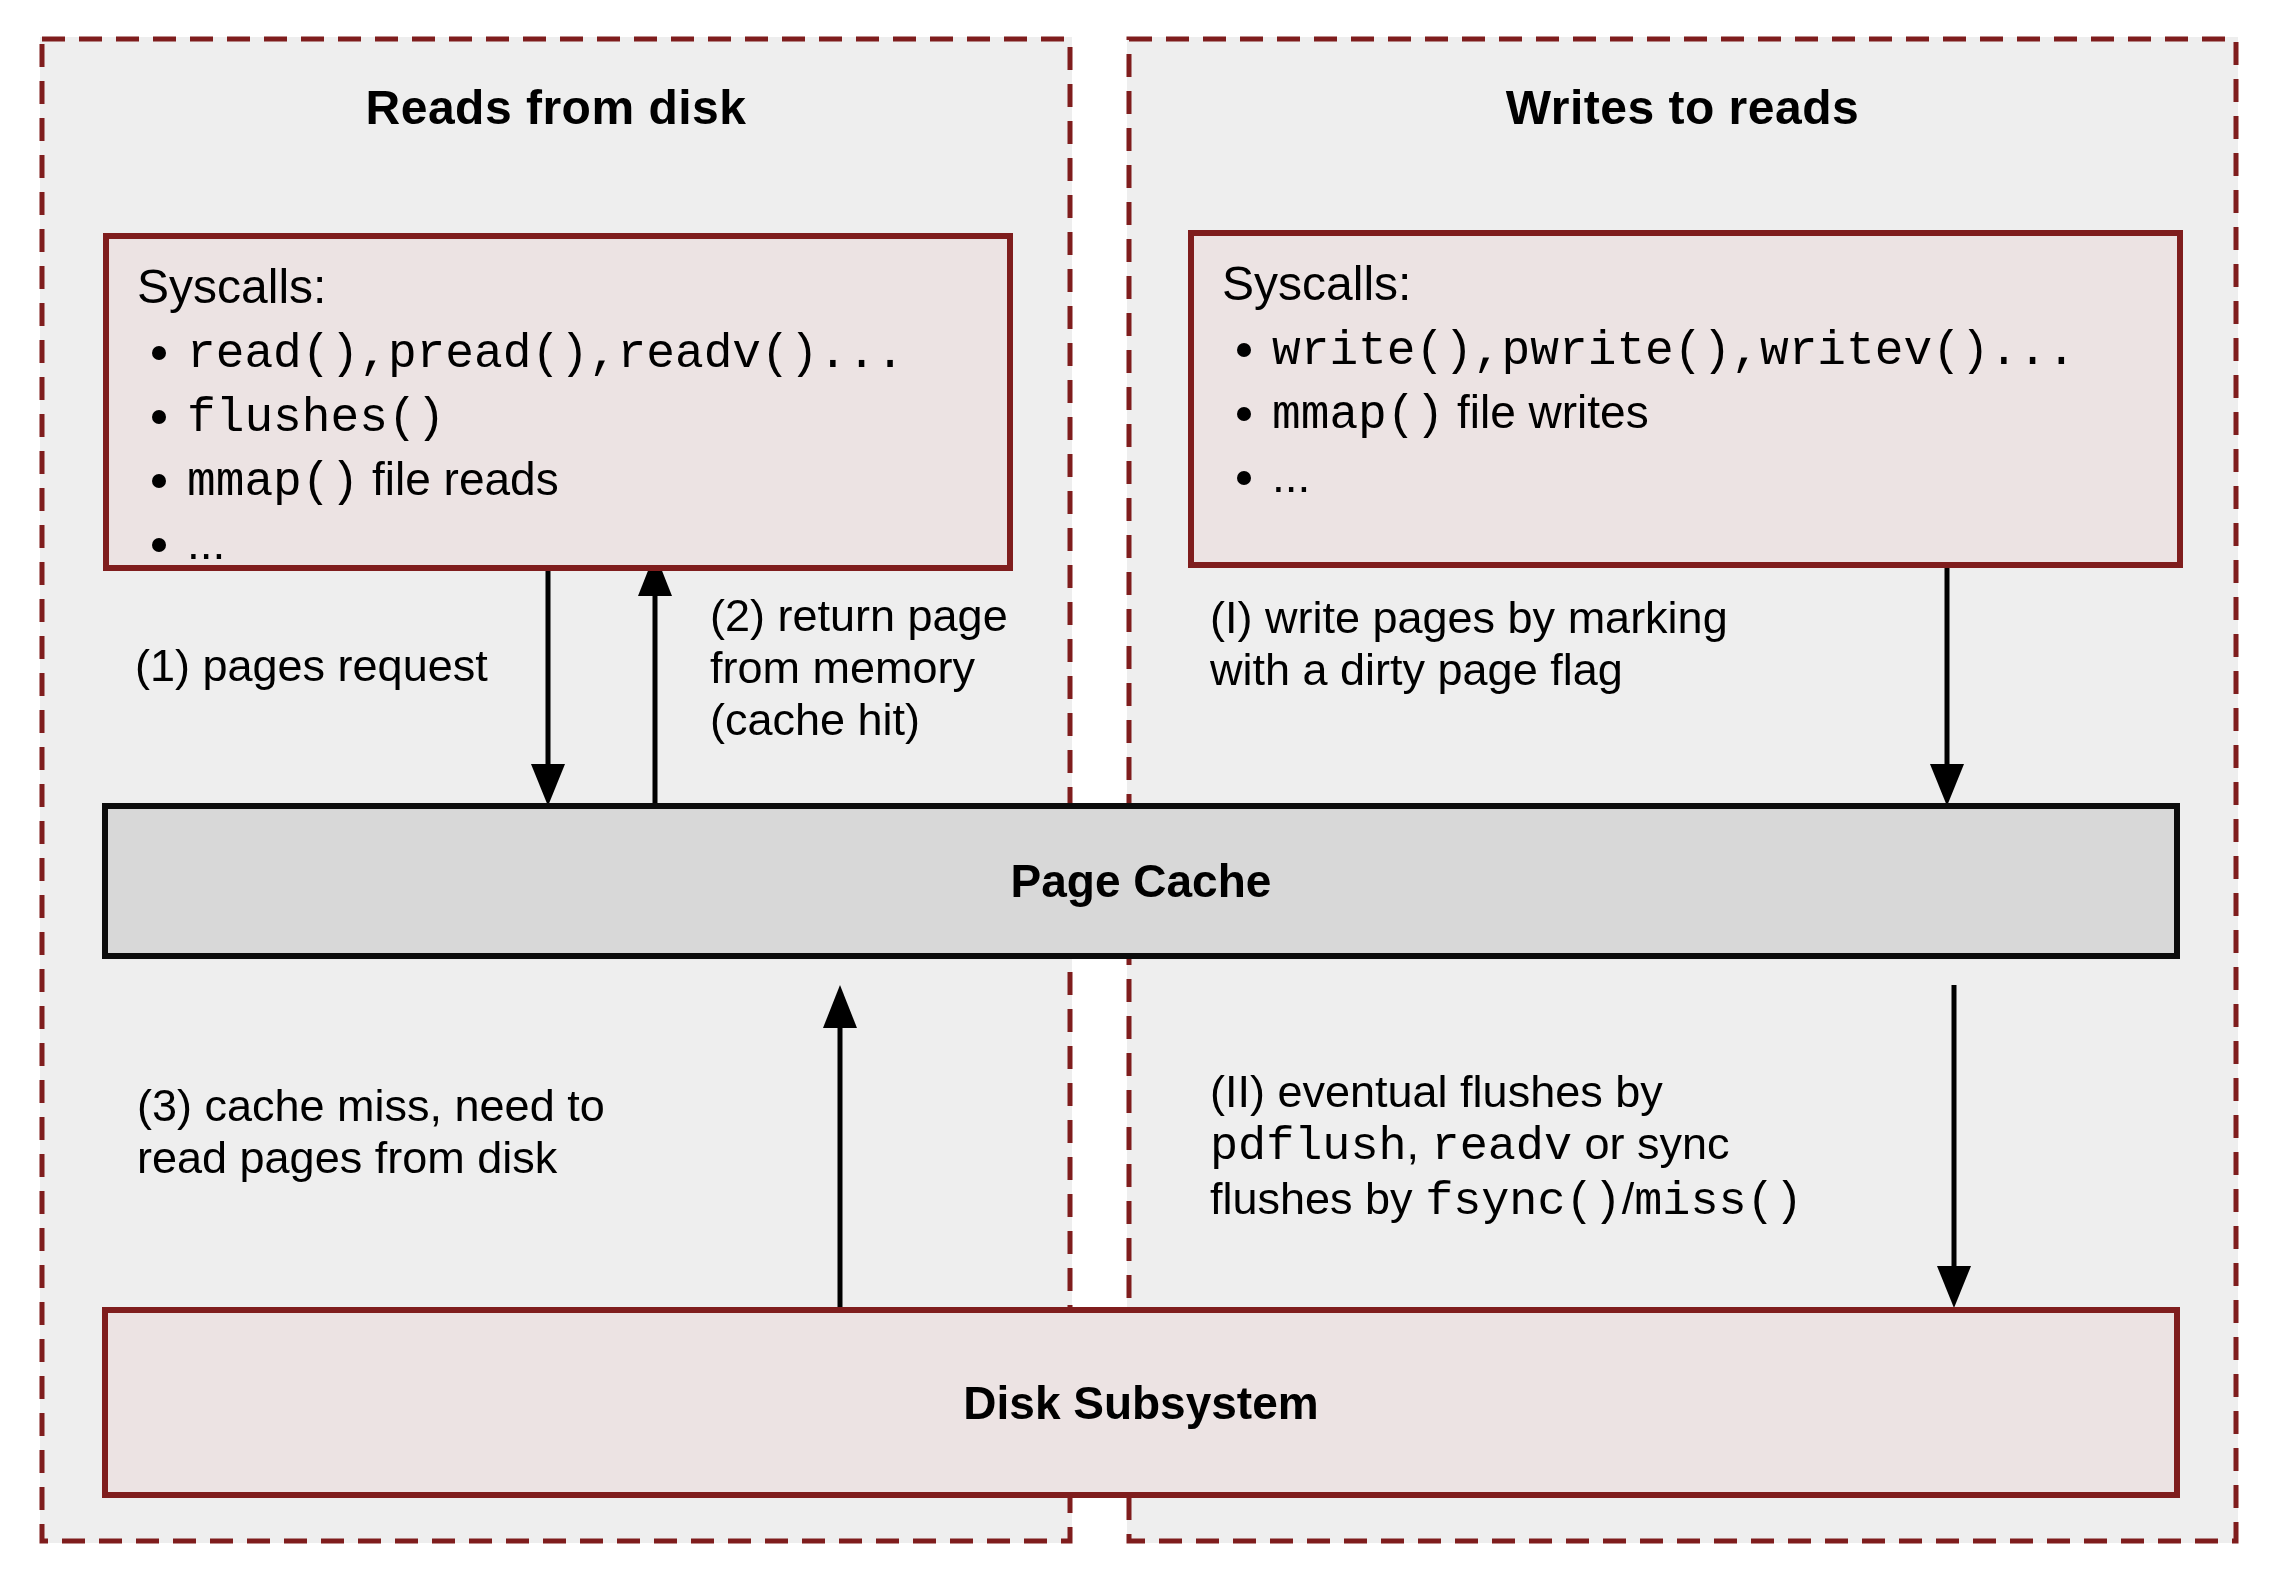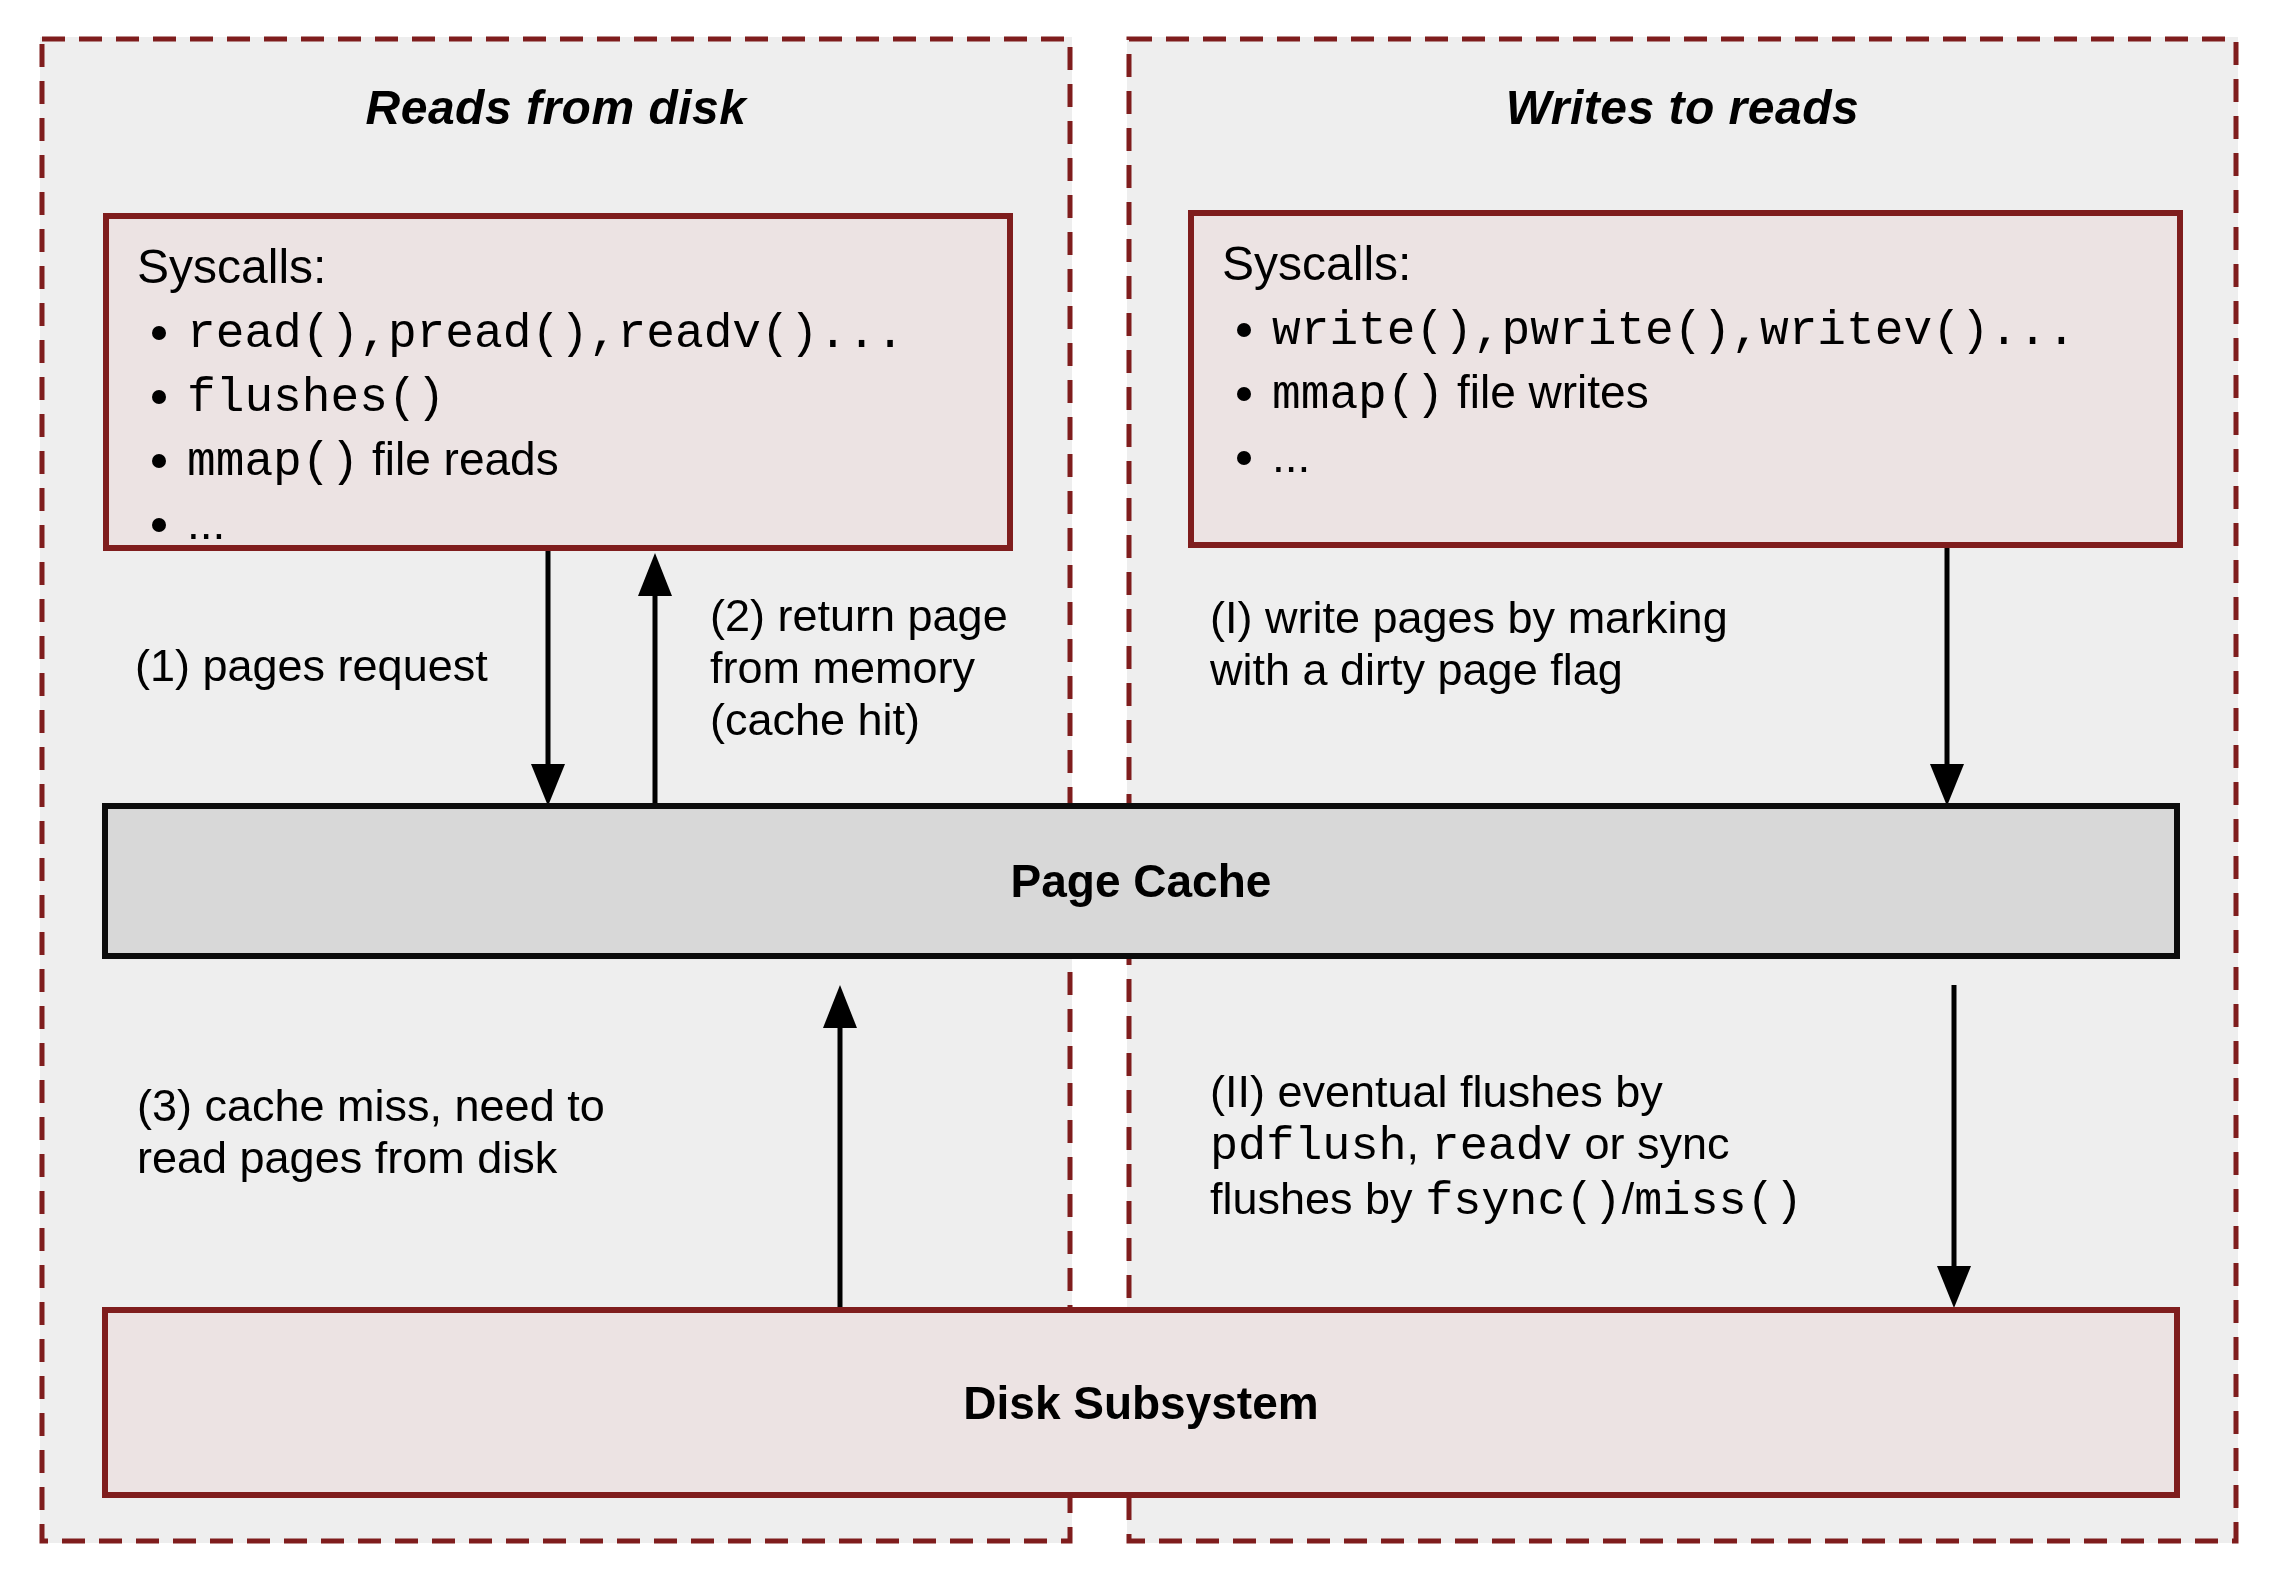--- a/index.html
+++ b/index.html
@@ -14,28 +14,28 @@
   .panel{
     position:absolute;
     background:#eeeeee;
   }
   .panel-title{
     position:absolute;
     text-align:center;
     font-size:48px;
     font-weight:bold;
     letter-spacing:0.5px;
-    font-style:italic;
   }
   .syscalls-box{
     position:absolute;
     background:#ece3e3;
     border:6px solid #7f1d1d;
     box-sizing:border-box;
     padding:20px 28px 0 28px;
+    margin-top:20px;
   }
   .syscalls-heading{
     font-size:48px;
     line-height:56px;
   }
   ul.syscalls-list{
     margin:6px 0 0 0;
     padding:0 0 0 50px;
     list-style:disc;
   }

